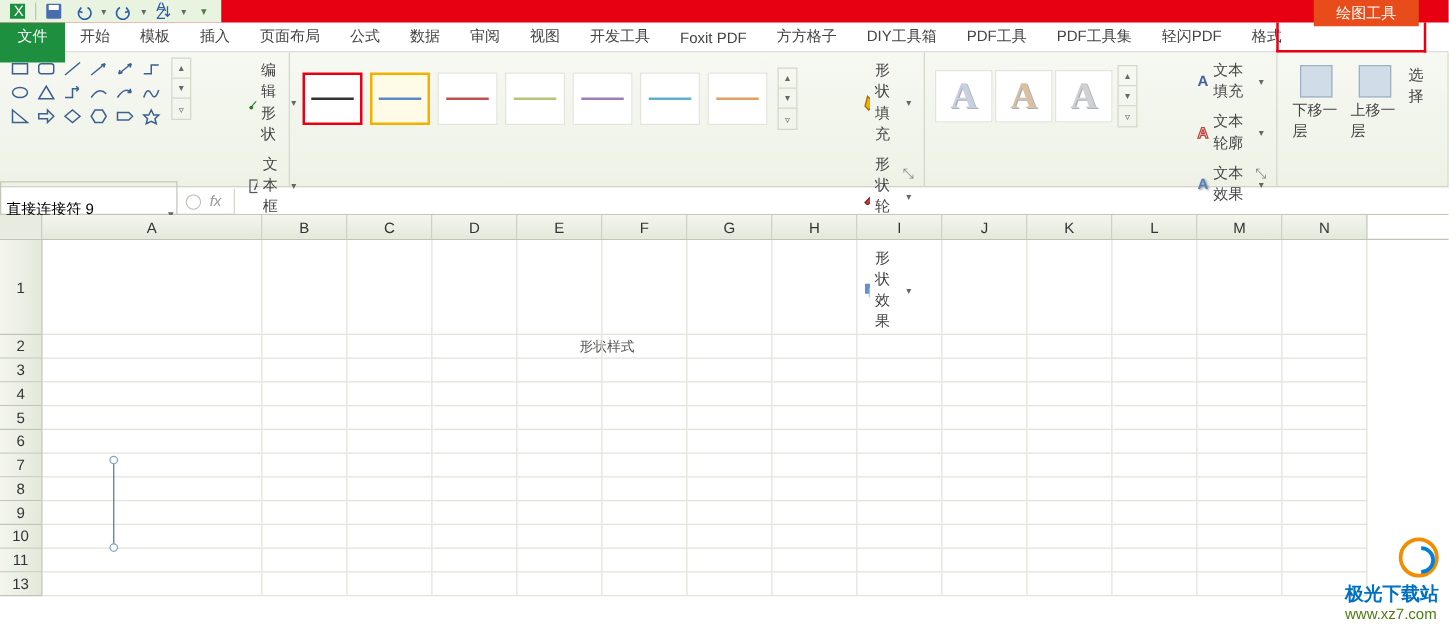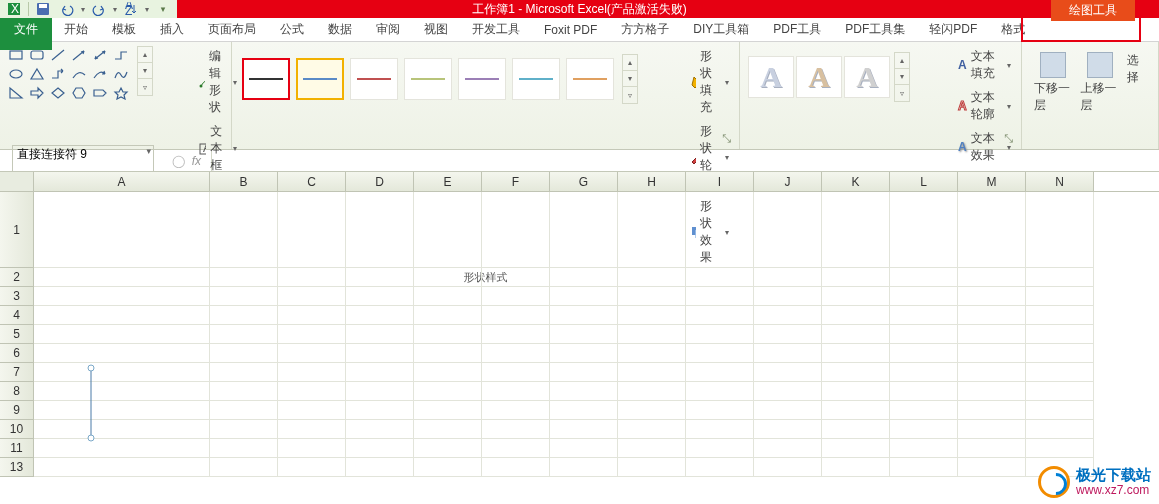--- a/index.html
+++ b/index.html
@@ -42,46 +42,46 @@
 .wordart-gallery { display: flex; gap: 2px; align-items: center; padding: 6px 2px; }
 .wa-swatch { width: 46px; height: 42px; border: 1px solid #e4e4dc; background: #fff; display: flex; align-items: center; justify-content: center; cursor: pointer; font-family: Georgia, serif; font-size: 30px; font-weight: bold; color: #c8d0e0; text-shadow: 1px 1px 0 #a8b0c0; }
 .wa-right-col { display: flex; flex-direction: column; gap: 3px; margin-left: 6px; }
 
 .arrange-group { display: flex; gap: 4px; padding: 4px; }
 .arrange-btn { display: flex; flex-direction: column; align-items: center; gap: 2px; cursor: pointer; padding: 2px; color: #444; font-size: 11px; }
 .arrange-icon { width: 26px; height: 26px; background: #d0dce8; border: 1px solid #a0b0c0; position: relative; }
 .arrange-icon::after { content: ''; position: absolute; width: 26px; height: 26px; background: #e8e8d8; border: 1px solid #b8b8a0; left: 6px; top: 6px; z-index: -1; }
 
 .formula-bar { height: 22px; border-bottom: 1px solid #c4c8b8; display: flex; align-items: center; background: #fff; }
-.name-box { width: 142px; height: 32px; border: 1px solid #c4c8b8; margin: 0 12px; display: flex; align-items: flex-start; padding: 0 4px; position: relative; }
+.name-box { width: 142px; height: 32px; border: 1px solid #c4c8b8; margin: 0 0; display: flex; align-items: flex-end; padding: 0 4px; position: relative; }
 .name-box-dd { position: absolute; right: 2px; font-size: 9px; color: #666; cursor: pointer; }
 .fx-btns { display: flex; gap: 2px; padding: 0 6px; border-right: 1px solid #d4d8c8; height: 20px; align-items: center; }
 .fx-btn { width: 18px; text-align: center; color: #999; cursor: pointer; font-style: italic; }
 .formula-input { flex: 1; height: 20px; border: none; outline: none; padding: 0 6px; }
 
 .sheet-area { position: relative; }
 .col-headers { display: flex; height: 20px; border-bottom: 1px solid #c0c4b4; }
 .corner { width: 34px; background: #e8ece0; border-right: 1px solid #c0c4b4; }
 .col-h { background: linear-gradient(#f4f6ee, #e4e8da); border-right: 1px solid #c0c4b4; display: flex; align-items: center; justify-content: center; color: #333; }
 .col-h.wide { width: 176px; } .col-h.normal { width: 68px; }
 .rows { }
 .row { display: flex; height: 19px; }
 .row-h { width: 34px; background: linear-gradient(90deg, #f4f6ee, #e4e8da); border-right: 1px solid #c0c4b4; border-bottom: 1px solid #c0c4b4; display: flex; align-items: center; justify-content: center; color: #333; }
 .cell { border-right: 1px solid #e2e4da; border-bottom: 1px solid #e2e4da; }
 .cell.wide { width: 176px; } .cell.normal { width: 68px; }
 .row.tall { height: 76px; }
 
 .connector-line { position: absolute; left: 85px; top: 192px; pointer-events: none; }
 
-.watermark { position: absolute; right: 8px; bottom: 6px; display: flex; align-items: center; gap: 6px; }
+.watermark { position: absolute; right: 8px; bottom: 6px; display: flex; align-items: flex-end; gap: 6px; flex-direction: column; }
 .wm-logo { width: 32px; height: 32px; border-radius: 50%; border: 3px solid #f28c00; position: relative; background: #fff; }
 .wm-logo::before { content: ''; position: absolute; width: 16px; height: 16px; border-radius: 50%; border: 3px solid #0080d6; border-left-color: transparent; border-bottom-color: transparent; left: 4px; top: 4px; transform: rotate(45deg); }
 .wm-text { display: flex; flex-direction: column; line-height: 1.1; }
 .wm-text .t1 { color: #0070c0; font-size: 15px; font-weight: bold; }
-.wm-text .t2 { color: #be185d; font-size: 12px; }
+.wm-text .t2 { color: #4d7c0f; font-size: 12px; }
 
 .expand-arrow { position: absolute; right: 8px; bottom: 4px; font-size: 11px; color: #7a8a6a; cursor: pointer; }
 </style>
 </head>
 <body>
 
 <div class="titlebar">
   <div class="qat">
     <div class="qat-item">
         <svg width="14" height="14">
@@ -113,21 +113,20 @@
           <text x="1" y="7" font-size="6" fill="#2a5caa">A</text>
           <text x="1" y="13" font-size="6" fill="#2a5caa">Z</text>
           <path d="M10 3 v8 m-2 -2 l2 2 l2 -2" stroke="#2a5caa" fill="none"></path>
         </svg>
       </div>
     <span class="dd-arrow">▾</span>
     <div class="qat-item">
         <span style="color:#5a7a4a;font-size:9px">▾</span>
       </div>
   </div>
-  <div class="title-text">工作簿1 - Microsoft Excel(产品激活失败)</div>
   <div class="drawing-tools-tab">绘图工具</div>
 </div>
 
 <div class="ribbon-tabs">
   <div class="tab-file">文件</div>
   <div class="tab">开始</div>
   <div class="tab">模板</div>
   <div class="tab">插入</div>
   <div class="tab">页面布局</div>
   <div class="tab">公式</div>

